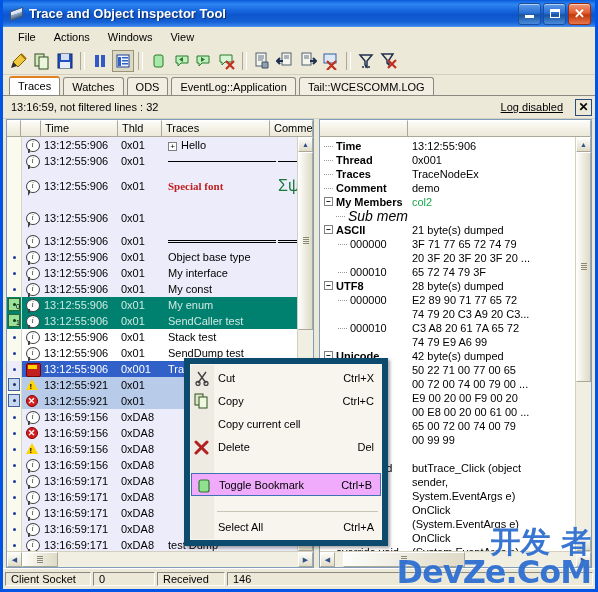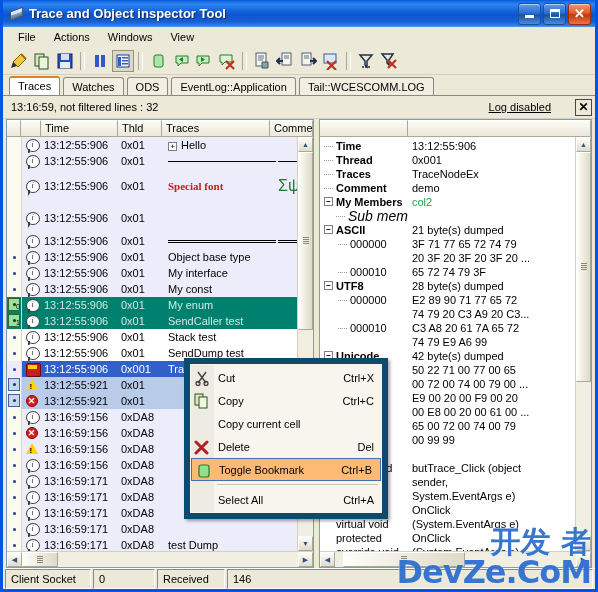--- a/index.html
+++ b/index.html
@@ -77,21 +77,21 @@
     background:#F2EFE2;border:1px solid #8C8A80;border-bottom:0;
     border-radius:3px 3px 0 0;line-height:16px;color:#000;
   }
   .tab.active{
     background:#FFFFFF;height:19px;border-top:2px solid #E08020;
     padding-top:0;font-weight:normal;position:relative;z-index:2;
   }
   
   .infobar{
     flex:0 0 22px;height:22px;background:#ECE9D8;
-    display:flex;align-items:center;padding:0 3px 0 8px;gap:20px;
+    display:flex;align-items:center;padding:0 3px 0 8px;gap:8px;
     border-bottom:1px solid #D4D0C0;
   }
   .infobar .txt{flex:1;font-size:11px;color:#000;}
   .loglink{font-size:11px;color:#000;text-decoration:underline;cursor:pointer;padding-right:4px;}
   .closebox{
     width:17px;height:17px;border:1px solid #2A4A7A;background:#ECE9D8;
     display:flex;align-items:center;justify-content:center;
     font-size:12px;font-weight:bold;box-sizing:border-box;
   }
   
@@ -216,33 +216,33 @@
   }
   .ctxmenu:before{
     content:"";position:absolute;left:1px;top:1px;bottom:1px;width:23px;
     background:#EEECE2;
   }
   .ctxitem{
     position:relative;height:23px;display:flex;align-items:center;
     padding-left:28px;padding-right:8px;color:#000;
   }
   .ctxitem.hl{
-    background:#fdba74;border:1px solid #4070B8;box-sizing:border-box;
-    margin:0 1px;padding-left:27px;
+    background:#f0abfc;border:1px solid #4070B8;box-sizing:border-box;
+    margin:15px 1px;padding-left:27px;
   }
   .ctxitem .mlabel{flex:1;white-space:nowrap;}
   .ctxitem .mkey{color:#000;font-size:11px;}
   .ctxsep{height:1px;background:#C8C5B6;margin:3px 4px 3px 27px;}
   .mico{position:absolute;left:4px;top:4px;width:16px;height:16px;}
   
   .statusbar{
     flex:0 0 20px;height:20px;background:#ECE9D8;display:flex;align-items:center;
     font-size:11px;border-top:1px solid #fff;
   }
-  .sfield{height:20px;display:flex;align-items:center;padding:0 5px;
+  .sfield{height:14px;display:flex;align-items:center;padding:0 5px;
     border:1px solid #ACA899;border-top-color:#8C8A80;border-left-color:#8C8A80;
     border-right-color:#FFFFFF;border-bottom-color:#FFFFFF;
     margin-left:2px;box-sizing:border-box;white-space:nowrap;}
   .sfield.grow{flex:1;margin-right:2px;}
   
   .wm{position:absolute;right:4px;bottom:2px;font-size:30px;font-weight:bold;
     color:#2F6FD0;font-family:"DejaVu Sans",sans-serif;line-height:.95;
     text-align:right;opacity:.95;pointer-events:none;z-index:60;
     text-shadow:0 0 1px #fff;}
   .wm .l2{font-size:32px;letter-spacing:-1px;}

